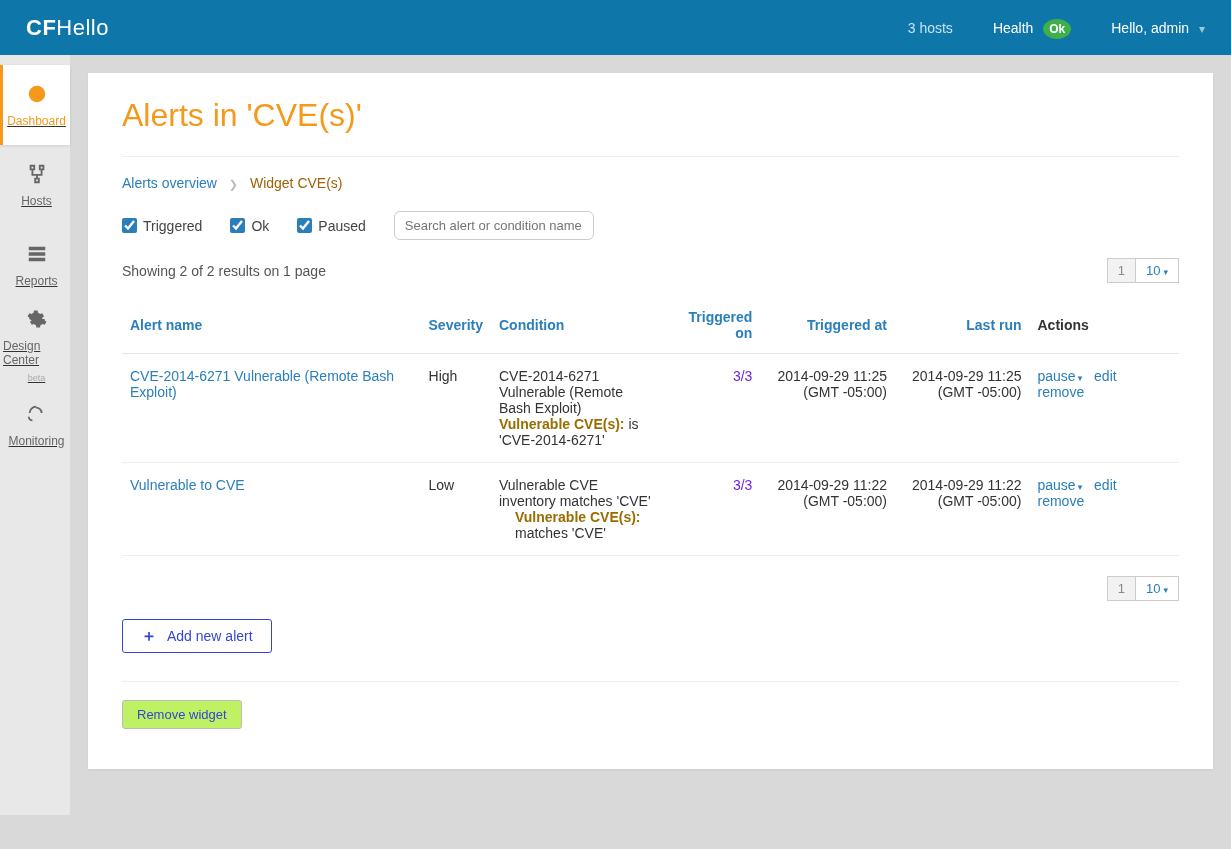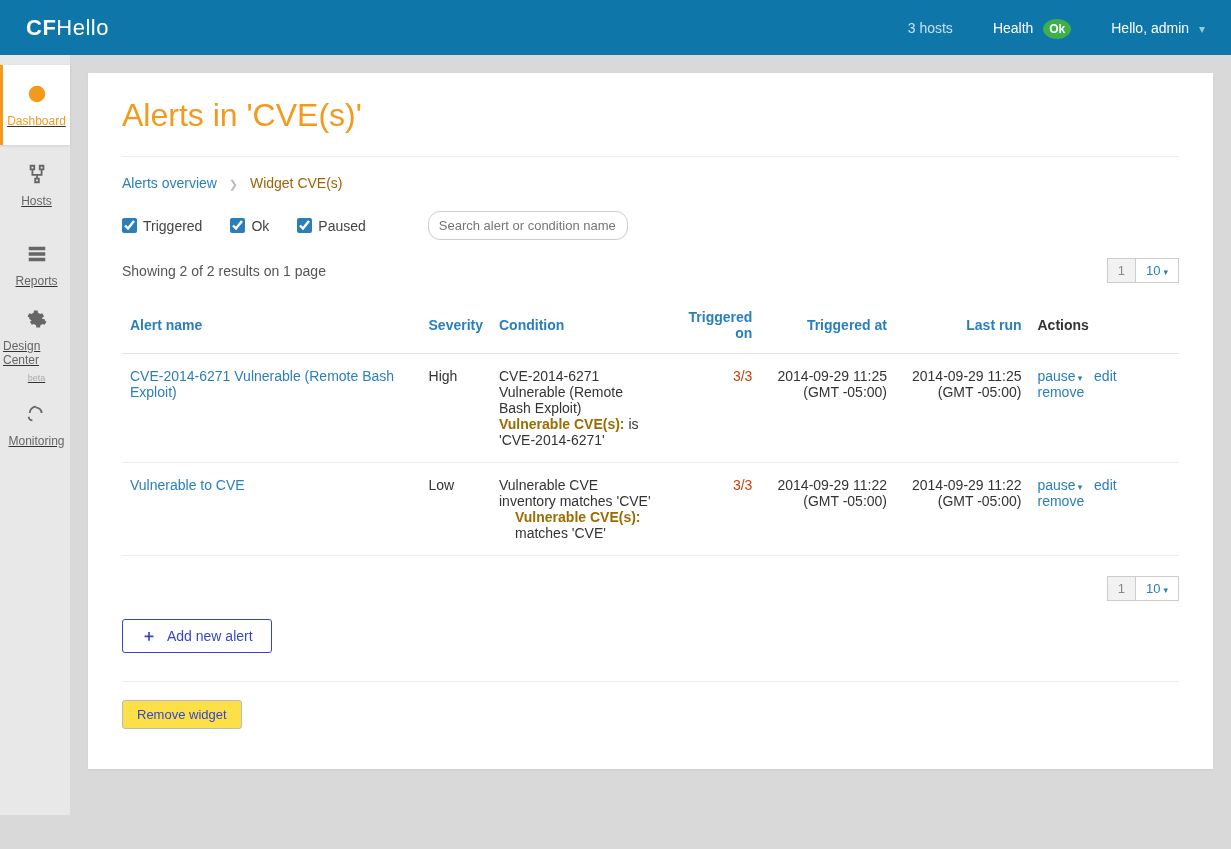--- a/index.html
+++ b/index.html
@@ -52,21 +52,21 @@
 
   .crumbs { font-size:14px; margin-bottom:20px; }
   .crumbs a { color:#2a7fbb; text-decoration:none; }
   .crumbs .sep { color:#bbb; margin:0 8px; font-size:11px; }
   .crumbs .cur { color:#a16207; }
 
   .filters { display:flex; align-items:center; gap:28px; margin-bottom:18px; }
   .filters label { display:flex; align-items:center; gap:6px; color:#444; font-size:14px; cursor:pointer;}
   .filters input[type=checkbox]{ width:15px; height:15px; accent-color:#2a7fbb; }
   .search {
-    border:1px solid #ccc; padding:6px 10px; font-size:13px; width:200px; border-radius:12px;margin-left:34px;
+    border:1px solid #ccc; padding:6px 10px; font-size:13px; width:200px; border-radius:6px;
   }
 
   .count-row { display:flex; align-items:center; margin-bottom:14px; }
   .count { color:#555; font-size:14px; }
   .pager { margin-left:auto; display:flex; }
   .pager .pg {
     border:1px solid #ccc; padding:4px 10px; font-size:13px; color:#888; background:#f2f2f2;
   }
   .pager .pg.sel { background:#fff; color:#2a7fbb; }
   .pager .pg + .pg { border-left:none; }
@@ -75,30 +75,30 @@
   table.alerts { width:100%; border-collapse:collapse; font-size:14px; }
   table.alerts th {
     text-align:left; font-weight:600; color:#333; padding:12px 8px 12px 8px;
     border-bottom:1px solid #e4e4e4;
   }
   table.alerts th.sortable { color:#2a7fbb; cursor:pointer; }
   table.alerts th.right, table.alerts td.right { text-align:right; }
   table.alerts td { padding:14px 8px; vertical-align:top; border-bottom:1px solid #eee; }
   table.alerts a { color:#2a7fbb; text-decoration:none; }
   .cond-key { color:#9b6c00; font-weight:600; }
-  .ratio { color:#c2410c; font-weight:500; }
+  .ratio { color:#6d28d9; font-weight:500; }
   .actions a { margin-right:8px; }
   .actions .car { font-size:9px; color:#2a7fbb; margin-left:2px; }
 
   .btn {
     display:inline-flex; align-items:center; gap:10px;
     padding:8px 18px; border-radius:3px; font-size:14px; cursor:pointer;
   }
   .btn-outline-primary { border:1px solid #3446d1; color:#3446d1; background:#fff; }
-  .btn-outline-secondary { border:1px solid #bbb; color:#3446d1; background:#fde047; padding:6px 14px; font-size:13px;}
+  .btn-outline-secondary { border:1px solid #bbb; color:#3446d1; background:#bef264; padding:6px 14px; font-size:13px;}
   .plus { font-weight:700; font-size:16px; line-height:1; }
 
   .footer-controls { display:flex; align-items:center; margin-top:20px; }
   .footer-controls .pager { margin-left:auto; }
   hr.thin { border:none; border-top:1px solid #eee; margin:28px 0 18px; }
 
   
   .nav-icon { width:22px; height:22px; fill:currentColor; }
 </style>
 </head>

